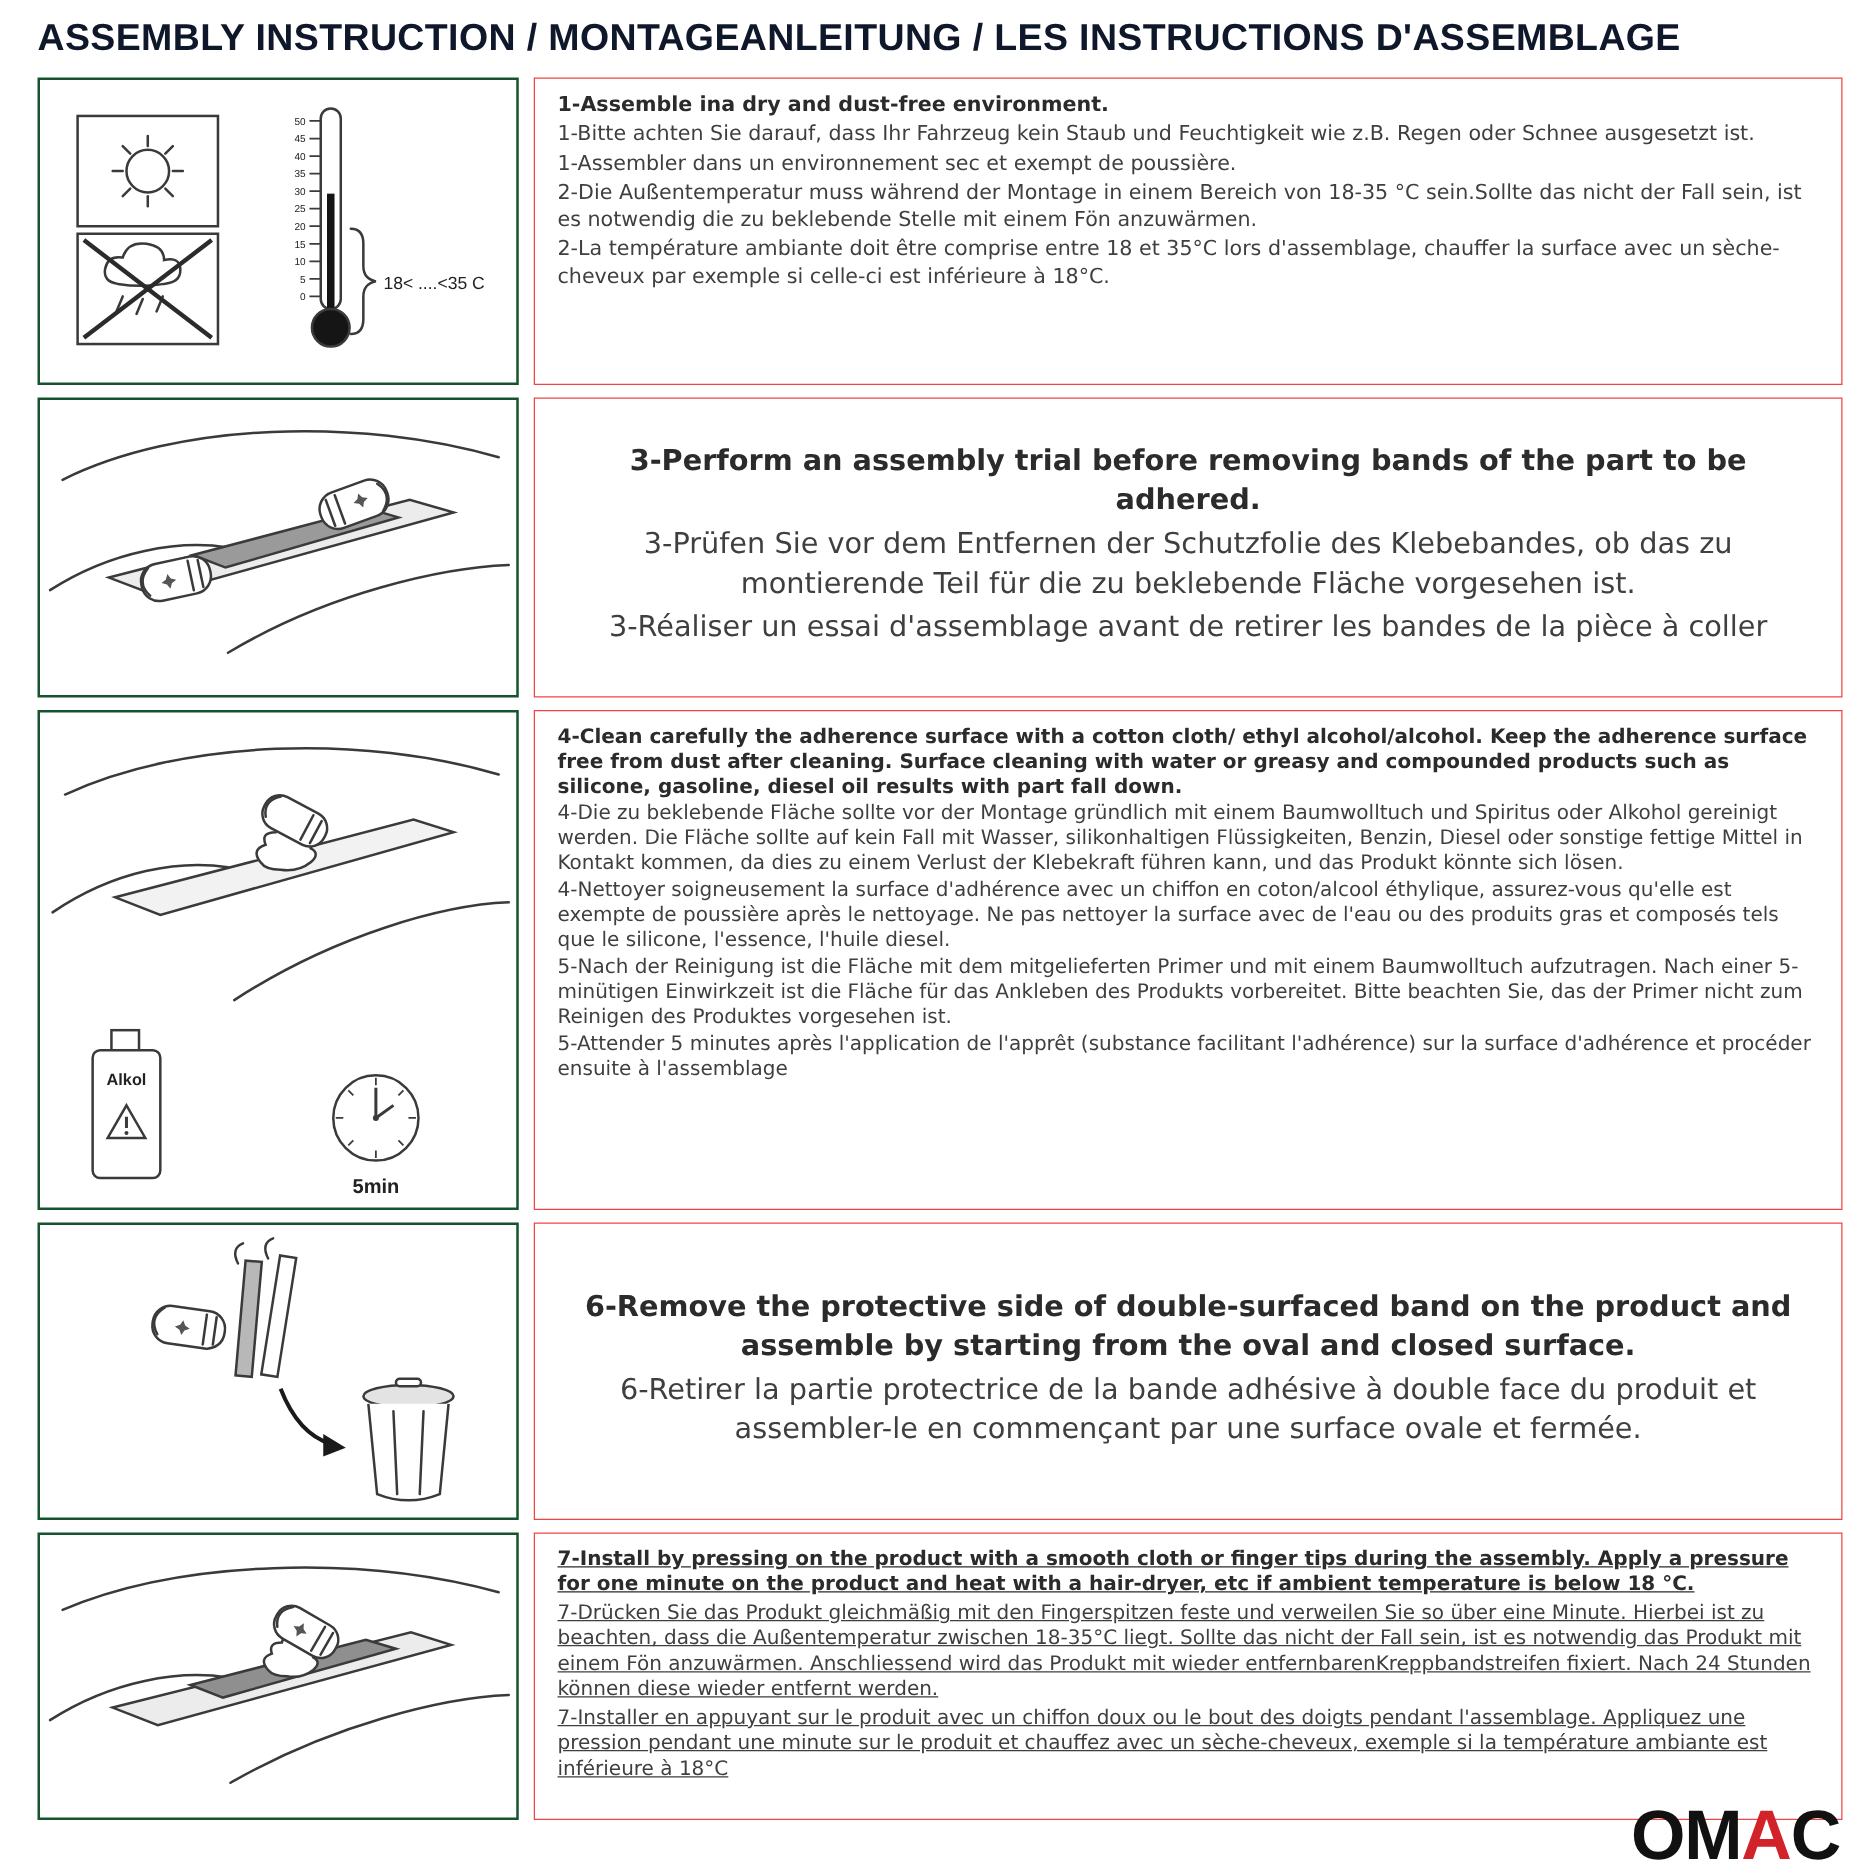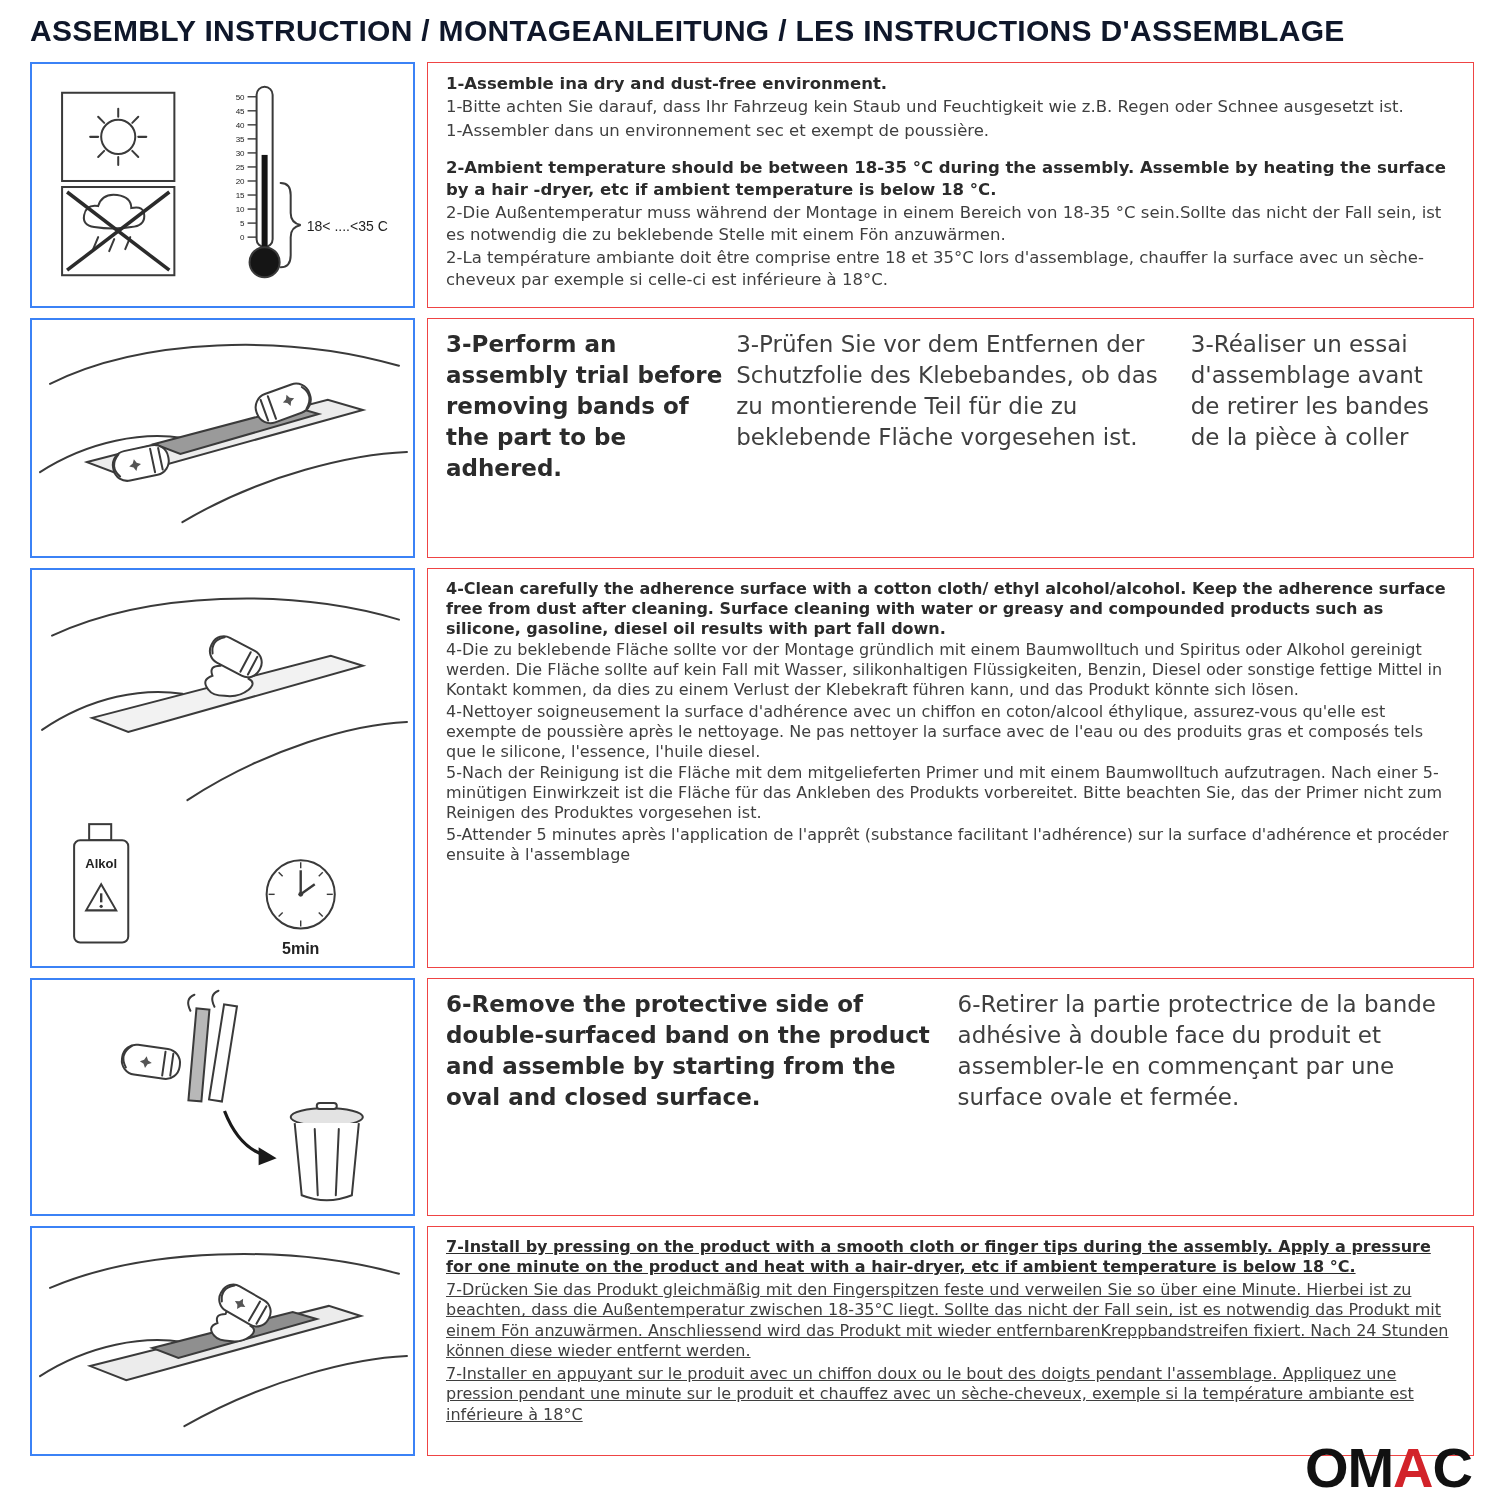--- a/index.html
+++ b/index.html
@@ -2,25 +2,25 @@
 <html><head>
 <meta charset="utf-8">
 <style>
   * { box-sizing: border-box; margin: 0; padding: 0; }
   html,body { width:1500px; height:1500px; background:#ffffff; overflow:hidden; }
   body { font-family:"DejaVu Sans","Liberation Sans",sans-serif; color:#3f3f3f; position:relative; }
   .page { padding:14px 26px 0 30px; }
   .title { color:#0f172a; font-weight:bold; font-size:30px; letter-spacing:0.3px;
            font-family:"Liberation Sans",sans-serif; margin-bottom:14px; white-space:nowrap; }
   .row { display:flex; gap:12px; margin-bottom:10px; }
-  .illus { width:385px; flex:none; border:2px solid #3b82f6; background:#fff;
+  .illus { width:385px; flex:none; border:2px solid #14532d; background:#fff;
            display:flex; align-items:center; justify-content:center; overflow:hidden; }
   .illus svg { width:100%; height:100%; }
   .textbox { flex:1; border:1px solid #ef4444; padding:10px 18px; overflow:hidden; }
-  .textbox.center { display:flex; justify-content:center; }
+  .textbox.center { display:flex; flex-direction:column; justify-content:center;text-align:center; }
   .p { margin-bottom:2px; }
   .p.b { font-weight:bold; color:#2b2b2b; }
   .mt { margin-top:16px; }
   .r1 { height:246px; } .r1 .p { font-size:16.5px; line-height:1.3; }
   .r2 { height:240px; } .r2 .p { font-size:23px; line-height:1.35; margin-bottom:4px; }
   .r3 { height:400px; } .r3 .p { font-size:16px; line-height:1.24; }
   .r4 { height:238px; } .r4 .p { font-size:23px; line-height:1.35; margin-bottom:4px; }
   .r5 { height:230px; } .r5 .p { font-size:16px; line-height:1.28;text-decoration:underline; }
   .logo { position:absolute; right:28px; bottom:4px; font-family:"Liberation Sans",sans-serif;
           font-weight:900; font-size:56px; letter-spacing:-1px; color:#111; line-height:1; }
@@ -101,21 +101,20 @@
           </g>
           <path d="M248,118 Q258,118 258,130 L258,148 Q258,158 268,160 Q258,162 258,172 L258,190 Q258,202 248,202" class="sk"></path>
           <text x="274" y="166" font-size="14" class="lbl">18&lt; ....&lt;35 C</text>
         </g>
       </svg>
     </div>
     <div class="textbox">
       <p class="p b">1-Assemble ina dry and dust-free environment.</p>
       <p class="p">1-Bitte achten Sie darauf, dass Ihr Fahrzeug kein Staub und Feuchtigkeit wie z.B. Regen oder Schnee ausgesetzt ist.</p>
       <p class="p">1-Assembler dans un environnement sec et exempt de poussière.</p>
-      <p class="p b mt">2-Ambient temperature should be between 18-35 °C  during the assembly. Assemble by heating the surface by a hair -dryer, etc if ambient temperature is below 18 °C.</p>
       <p class="p">2-Die Außentemperatur muss während der Montage in einem Bereich von 18-35 °C  sein.Sollte das nicht der Fall sein, ist es notwendig die zu beklebende Stelle mit einem Fön anzuwärmen.</p>
       <p class="p">2-La température ambiante doit être comprise entre 18 et 35°C lors d'assemblage, chauffer la surface avec un sèche-cheveux par exemple si celle-ci est inférieure à 18°C.</p>
     </div>
   </div>
 
   <div class="row r2">
     <div class="illus">
       <svg viewBox="0 0 380 232">
         <path d="M18,62 C110,16 255,12 366,44" class="sk"></path>
         <path d="M8,150 C58,118 112,110 150,116" class="sk"></path>

